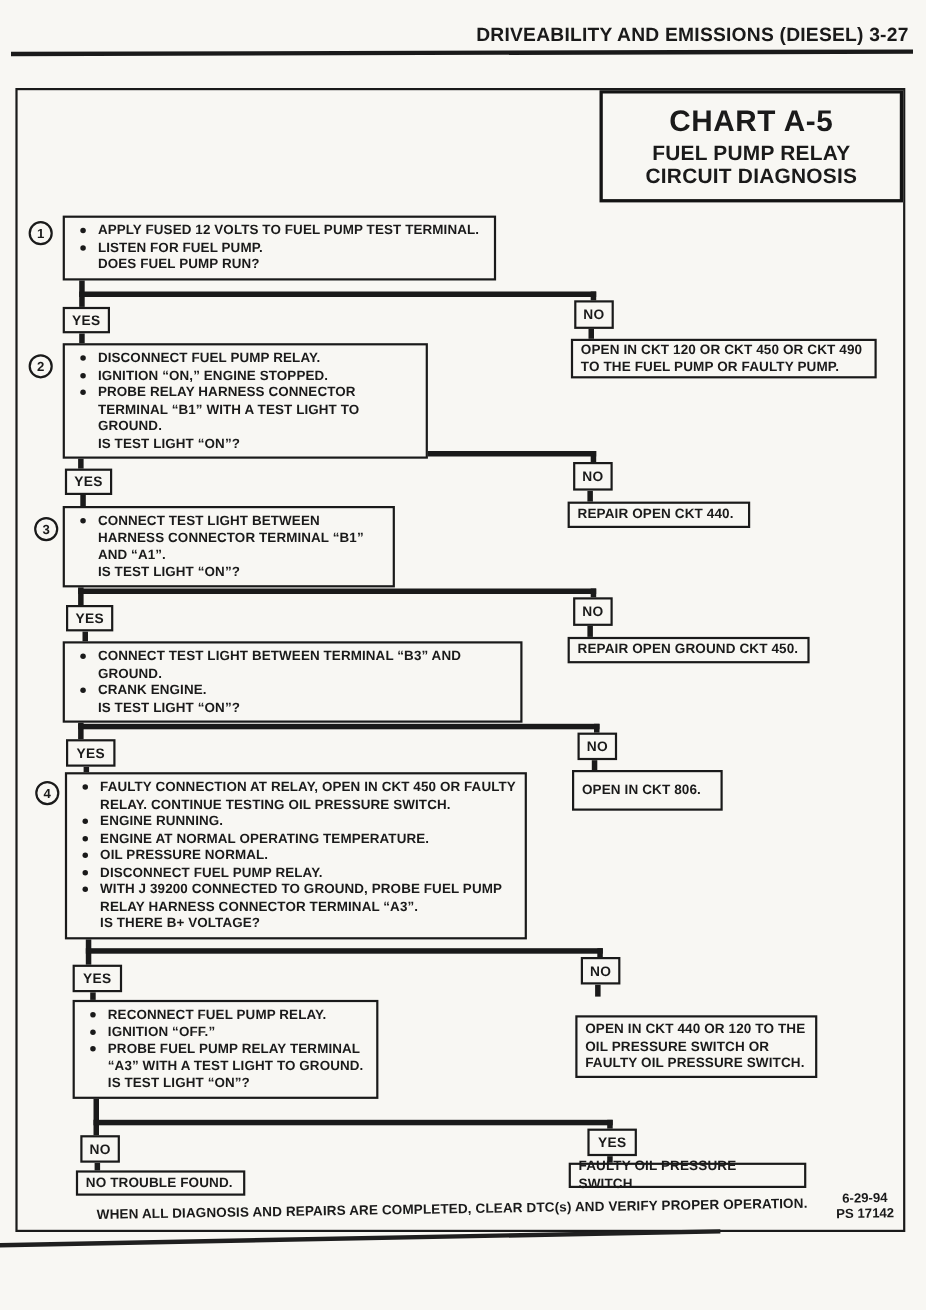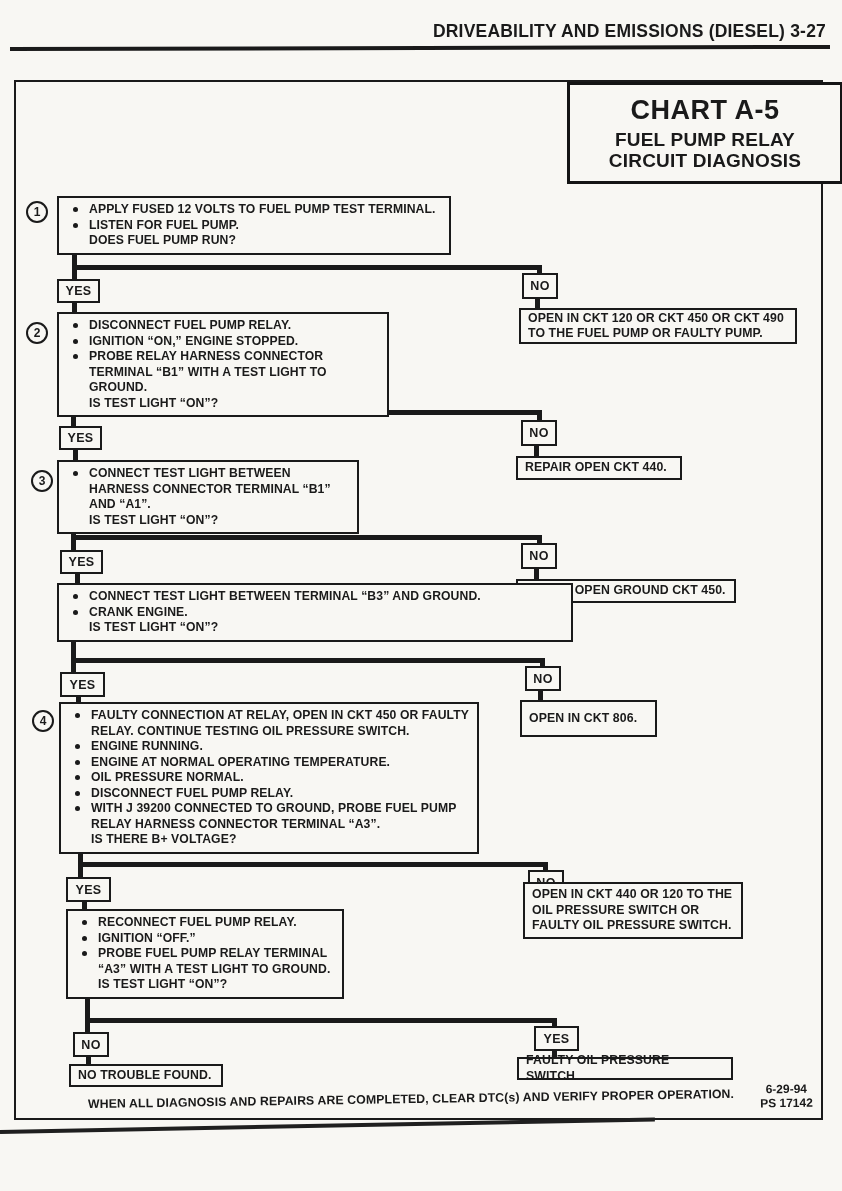--- a/index.html
+++ b/index.html
@@ -10,21 +10,21 @@
   }
   .header-title {
     position:absolute; top:21px; right:16px;
     font-size:17.5px; font-weight:700; letter-spacing:.2px; white-space:nowrap;
   }
   .header-rule { position:absolute; top:46px; left:10px; width:820px; height:4px; background:#1a1a1a; transform:rotate(-.15deg); }
 
   .chart-frame { position:absolute; left:14px; top:80px; width:809px; height:1040px; border:2.5px solid #1a1a1a; box-sizing:border-box; }
 
   .title-box {
-    position:absolute; left:551px; top:0px; width:276px; height:102px;
+    position:absolute; left:529px; top:0px; width:276px; height:102px;
     border:3px solid #141414; background:#f8f7f3; box-sizing:border-box;
     display:flex; flex-direction:column; align-items:center; justify-content:center; gap:3px;
   }
   .title-box .t1 { font-size:27px; font-weight:700; letter-spacing:.5px; }
   .title-box .t2 { font-size:19px; font-weight:700; text-align:center; line-height:1.12; letter-spacing:.2px; }
 
   .node { position:absolute; box-sizing:border-box; border:2px solid #1a1a1a; background:#f8f7f3; }
   .node.step { padding:4px 6px 4px 3px; }
   .item { display:flex; }
   .item .b { width:27px; min-width:27px; display:flex; justify-content:center; }
@@ -153,21 +153,21 @@
         </div>
         <div class="item">
           <span class="b"></span>
           <span class="t">IS TEST LIGHT “ON”?</span>
         </div>
       </div>
       <div class="circle" style="left: 15px; top: 388px;">3</div>
       <div class="node label-box" style="left: 44px; top: 468px; width: 43px; height: 24px;">YES</div>
       <div class="node label-box" style="left: 505px; top: 461px; width: 36px; height: 26px;">NO</div>
       <div class="node action" style="left: 500px; top: 497px; width: 220px; height: 24px;">REPAIR OPEN GROUND CKT 450.</div>
-      <div class="node step" style="left: 41px; top: 501px; width: 516px; min-height: 56px;">
+      <div class="node step" style="left: 41px; top: 501px; width: 418px; min-height: 56px;">
         <div class="item">
           <span class="b">
             <span class="dot"></span>
           </span>
           <span class="t">CONNECT TEST LIGHT BETWEEN TERMINAL “B3” AND GROUND.</span>
         </div>
         <div class="item">
           <span class="b">
             <span class="dot"></span>
           </span>
@@ -219,21 +219,21 @@
           <span class="t">WITH J 39200 CONNECTED TO GROUND, PROBE FUEL PUMP RELAY HARNESS CONNECTOR TERMINAL “A3”.</span>
         </div>
         <div class="item">
           <span class="b"></span>
           <span class="t">IS THERE B+ VOLTAGE?</span>
         </div>
       </div>
       <div class="circle" style="left: 16px; top: 628px;">4</div>
       <div class="node label-box" style="left: 50px; top: 795px; width: 45px; height: 25px;">YES</div>
       <div class="node label-box" style="left: 512px; top: 788px; width: 36px; height: 25px;">NO</div>
-      <div class="node action" style="left: 507px; top: 800px; width: 220px; height: 57px;">OPEN IN CKT 440 OR 120 TO THE OIL PRESSURE SWITCH OR FAULTY OIL PRESSURE SWITCH.</div>
+      <div class="node action" style="left: 507px; top: 841px; width: 220px; height: 57px;">OPEN IN CKT 440 OR 120 TO THE OIL PRESSURE SWITCH OR FAULTY OIL PRESSURE SWITCH.</div>
       <div class="node step" style="left: 50px; top: 827px; width: 278px; min-height: 90px;">
         <div class="item">
           <span class="b">
             <span class="dot"></span>
           </span>
           <span class="t">RECONNECT FUEL PUMP RELAY.</span>
         </div>
         <div class="item">
           <span class="b">
             <span class="dot"></span>

